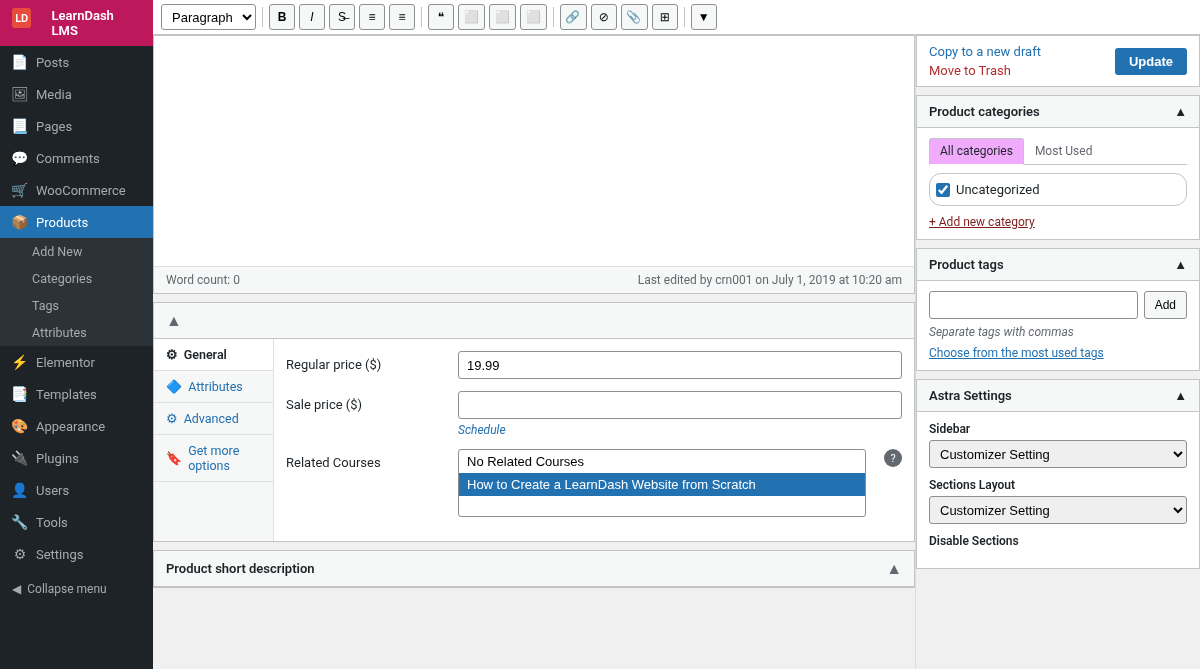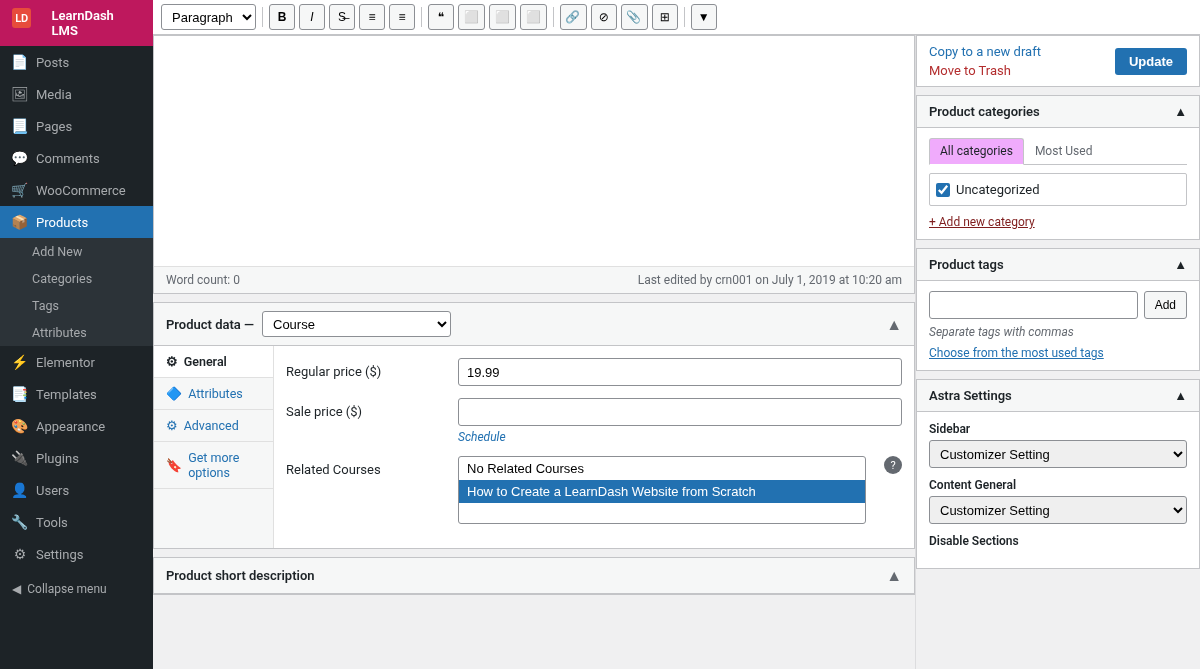--- a/index.html
+++ b/index.html
@@ -166,21 +166,21 @@
     .link-btn.red { color: #b32d2e; }
     .update-btn {
       background: #2271b1; color: #fff; border: none; border-radius: 3px;
       padding: 6px 14px; font-size: 13px; cursor: pointer; font-weight: 600;
     }
 
     
     .cat-tabs { display: flex; border-bottom: 1px solid #c3c4c7; margin-bottom: 8px; }
     .cat-tab { padding: 5px 10px; font-size: 12px; cursor: pointer; color: #646970; border: 1px solid transparent; }
     .cat-tab.active { border: 1px solid #c3c4c7; border-bottom-color: #fff; background: #f0abfc; color: #1d2327; margin-bottom: -1px; border-radius: 3px 3px 0 0; }
-    .cat-list { border: 1px solid #c3c4c7; border-radius: 2px; padding: 6px; max-height: 120px; overflow-y: auto; margin-bottom: 8px; }
+    .cat-list { border: 1px solid #c3c4c7; border-radius: 12px; padding: 6px; max-height: 120px; overflow-y: auto; margin-bottom: 8px; }
     .cat-item { display: flex; align-items: center; gap: 6px; padding: 2px 0; font-size: 13px; }
     .cat-checkbox { width: 14px; height: 14px; accent-color: #2271b1; }
     .add-cat-link { color: #7f1d1d; font-size: 12px; cursor: pointer; }
 
     
     .tags-input-row { display: flex; gap: 6px; margin-bottom: 6px; }
     .tags-input { flex: 1; height: 28px; border: 1px solid #8c8f94; border-radius: 3px; padding: 0 8px; font-size: 13px; }
     .add-tag-btn { height: 28px; padding: 0 10px; background: #f6f7f7; border: 1px solid #8c8f94; border-radius: 3px; font-size: 12px; cursor: pointer; }
     .tags-help { font-size: 12px; color: #646970; font-style: italic; margin-bottom: 6px; }
     .choose-tags-link { color: #2271b1; font-size: 12px; cursor: pointer; }
@@ -312,30 +312,20 @@
           
         </div>
         <div class="editor-footer">
           <span>Word count: 0</span>
           <span>Last edited by crn001 on July 1, 2019 at 10:20 am</span>
         </div>
       </div>
 
       <div class="section-box">
         <div class="section-header">
-          <div class="section-header-left">
-            <span class="section-title">Product data —</span>
-            <select class="section-select">
-              <option>Course</option>
-              <option>Simple product</option>
-              <option>Grouped product</option>
-              <option>External/Affiliate product</option>
-              <option>Variable product</option>
-            </select>
-          </div>
           <span class="section-toggle">▲</span>
         </div>
 
         <div class="product-data-body">
 
           <div class="product-tabs">
             <div class="product-tab active">
               <span class="tab-icon">⚙</span>
               <span>General</span>
             </div>
@@ -447,21 +437,21 @@
           <div class="astra-field">
             <span class="astra-label">Sidebar</span>
             <select class="astra-select">
               <option>Customizer Setting</option>
               <option>Default Sidebar</option>
               <option>No Sidebar</option>
               <option>Full Width</option>
             </select>
           </div>
           <div class="astra-field">
-            <span class="astra-label">Content General</span>
+            <span class="astra-label">Sections Layout</span>
             <select class="astra-select">
               <option>Customizer Setting</option>
               <option>Normal</option>
               <option>Narrow</option>
               <option>Full Width / Stretched</option>
             </select>
           </div>
           <div class="astra-field">
             <span class="astra-label">Disable Sections</span>
           </div>

